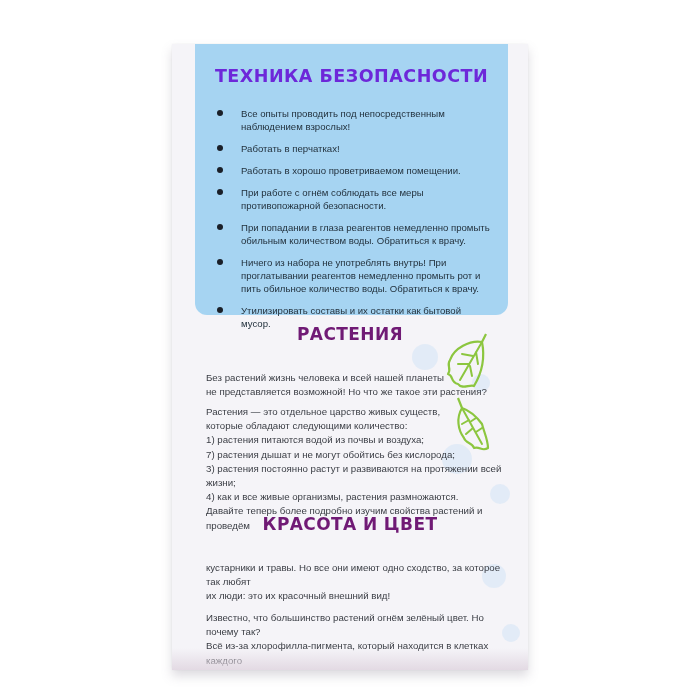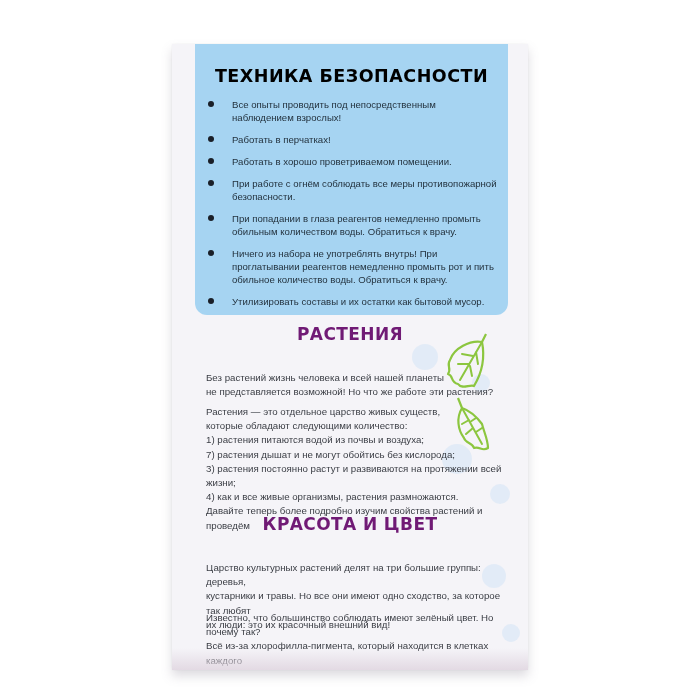--- a/index.html
+++ b/index.html
@@ -15,24 +15,24 @@
       background: linear-gradient(to bottom, rgba(245,244,248,0), rgba(225,215,225,0.9));
     }
     .dot { position: absolute; border-radius: 50%; background: #dde9f6; opacity: 0.8; }
     .safety {
       position: absolute; left: 23px; top: 0; width: 313px; height: 271px;
       background: #a6d4f2;
       border-radius: 0 0 12px 12px;
     }
     .safety-title {
       position: absolute; left: 0; right: 0; top: 22px; text-align: center;
-      color: #000000; font-weight: 900; font-size: 17.5px; letter-spacing: 0.5px;
+      color: #6d28d9; font-weight: 900; font-size: 17.5px; letter-spacing: 0.5px;
       font-family: "DejaVu Sans", sans-serif;
     }
-    .rules { position: absolute; left: 10px; top: 54px; right: 8px; margin: 0; padding: 0; list-style: none; }
+    .rules { position: absolute; left: 10px; top: 54px; right: 8px; margin: 9px; padding: 0; list-style: none; }
     .rule { position: relative; padding-left: 27px; font-size: 9.6px; line-height: 13px; color: #23323e; margin-bottom: 9px; font-family: "Liberation Sans", sans-serif; }
     .rule .bullet { position: absolute; left: 3px; top: 3px; width: 6px; height: 6px; border-radius: 50%; background: #1a1f28; }
     .section-title {
       position: absolute; left: 0; right: 0; text-align: center;
       color: #701a75; font-weight: 900; font-size: 17px; letter-spacing: 0.4px;
       font-family: "DejaVu Sans", sans-serif;
     }
     .para { position: absolute; left: 23px; width: 310px; font-size: 9.7px; line-height: 14.2px; color: #3a3d44; margin: 11px; }
     .leaf { position: absolute; }
   </style>
@@ -57,21 +57,21 @@
       <li class="rule"><span class="bullet"></span><span>При попадании в глаза реагентов немедленно промыть обильным количеством воды. Обратиться к врачу.</span></li>
       <li class="rule"><span class="bullet"></span><span>Ничего из набора не употреблять внутрь! При проглатывании реагентов немедленно промыть рот и пить обильное количество воды. Обратиться к врачу.</span></li>
       <li class="rule"><span class="bullet"></span><span>Утилизировать составы и их остатки как бытовой мусор.</span></li>
     </ul>
   </div>
 
   <div class="section-title" style="top:280px;">РАСТЕНИЯ</div>
 
   <div class="para" style="top:316px;">
     <div>Без растений жизнь человека и всей нашей планеты</div>
-    <div>не представляется возможной! Но что же работе эти растения?</div>
+    <div>не представляется возможной! Но что же такое эти растения?</div>
   </div>
 
   <div class="para" style="top:350px;">
     <div>Растения — это отдельное царство живых существ,</div>
     <div>которые обладают следующими количество:</div>
     <div>1) растения питаются водой из почвы и воздуха;</div>
     <div>7) растения дышат и не могут обойтись без кислорода;</div>
     <div>3) растения постоянно растут и развиваются на протяжении всей жизни;</div>
     <div>4) как и все живые организмы, растения размножаются.</div>
     <div>Давайте теперь более подробно изучим свойства растений и проведём</div>
@@ -82,24 +82,23 @@
     <path d="M42 10 L20 48 M33 24 L22 22 M29 32 L18 32 M36 20 L38 32 M30 34 L32 44" fill="none" stroke="#8cc63f" stroke-width="2" stroke-linecap="round"></path>
   </svg>
   <svg class="leaf" style="left:280px;top:352px;" width="40" height="60" viewBox="0 0 40 60">
     <path d="M6 2 L10 12 C4 22 6 34 12 42 C14 48 20 46 22 52 C28 50 30 56 36 52 C36 44 32 36 30 28 C24 20 16 14 10 12" fill="none" stroke="#8cc63f" stroke-width="2.2" stroke-linejoin="round"></path>
     <path d="M10 12 L30 48 M17 24 L10 28 M21 32 L14 38 M18 26 L24 22 M24 36 L30 32" fill="none" stroke="#8cc63f" stroke-width="2" stroke-linecap="round"></path>
   </svg>
 
   <div class="section-title" style="top:470px;">КРАСОТА И ЦВЕТ</div>
 
   <div class="para" style="top:506px;">
-    <div>Царство культурных растений делят на три большие группы: деревья,</div>
     <div>кустарники и травы. Но все они имеют одно сходство, за которое так любят</div>
     <div>их люди: это их красочный внешний вид!</div>
   </div>
 
   <div class="para" style="top:556px;">
-    <div>Известно, что большинство соблюдать имеют зелёный цвет. Но почему так?</div>
+    <div>Известно, что большинство растений огнём зелёный цвет. Но почему так?</div>
     <div>Всё из-за хлорофилла-пигмента, который находится в клетках каждого</div>
     <div>растения и окрашивает его! Но со временем он разрушается, когда осенью</div>
 
   </div>
 </div>
 
 </body></html>

